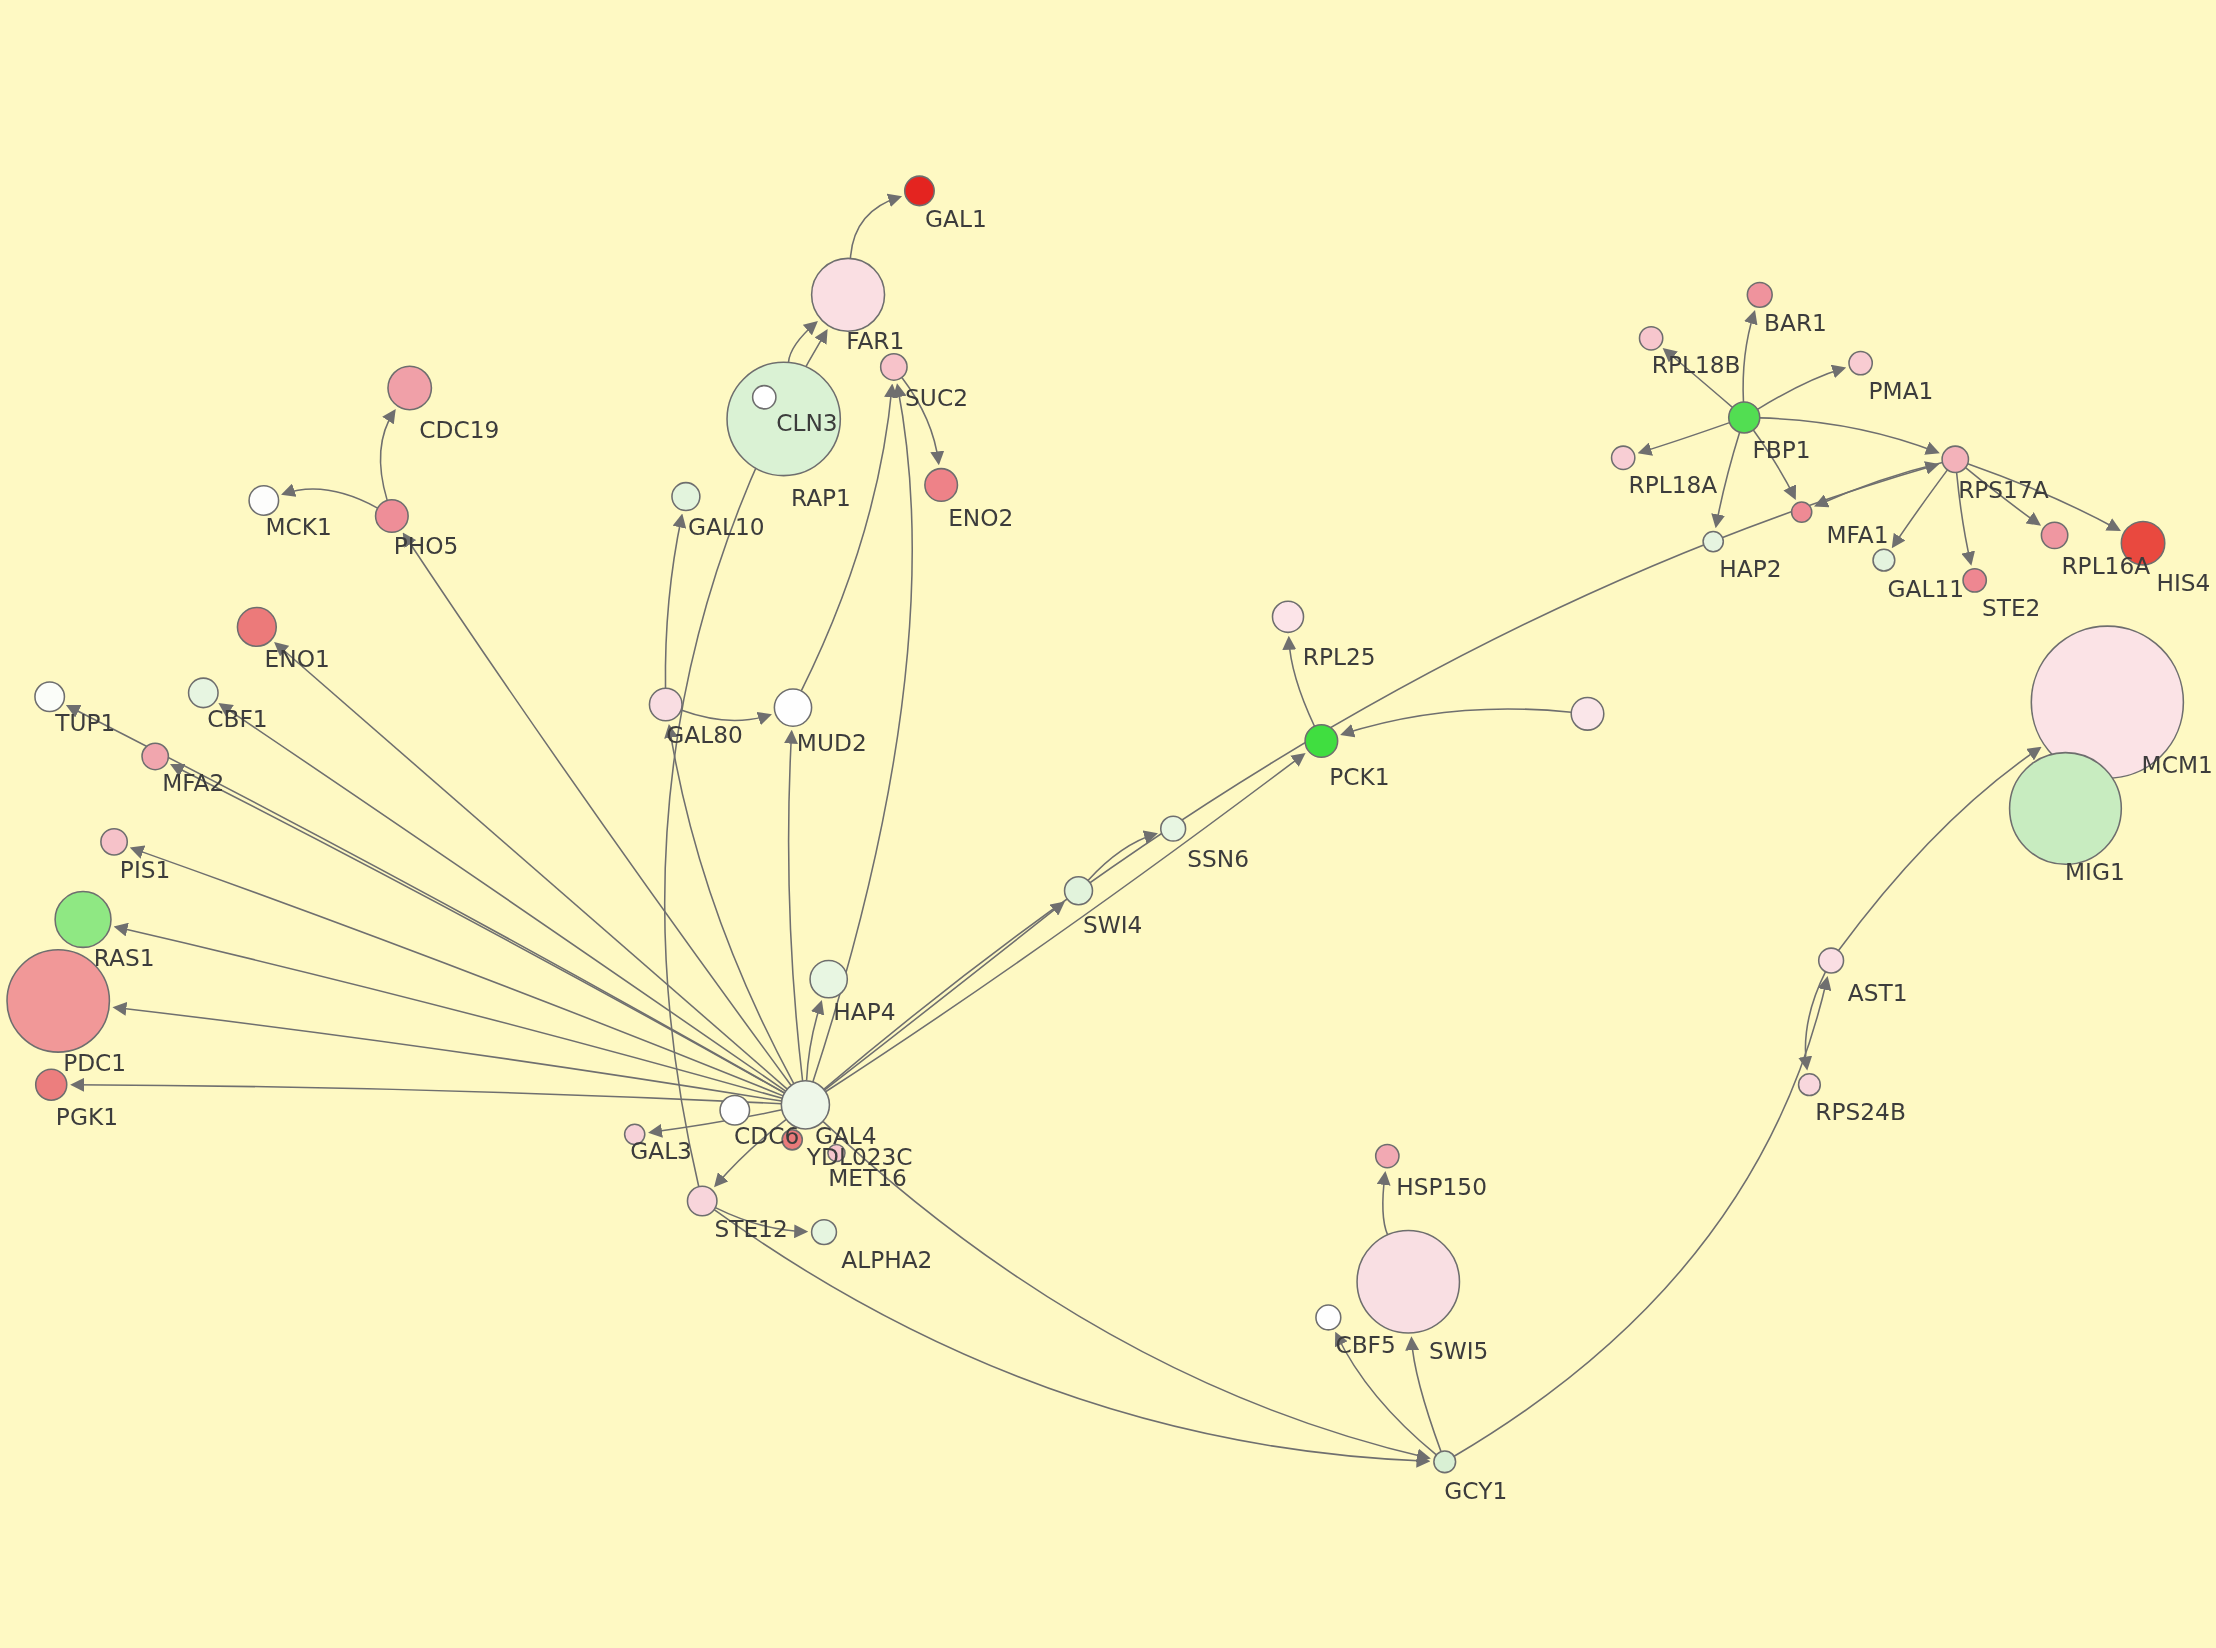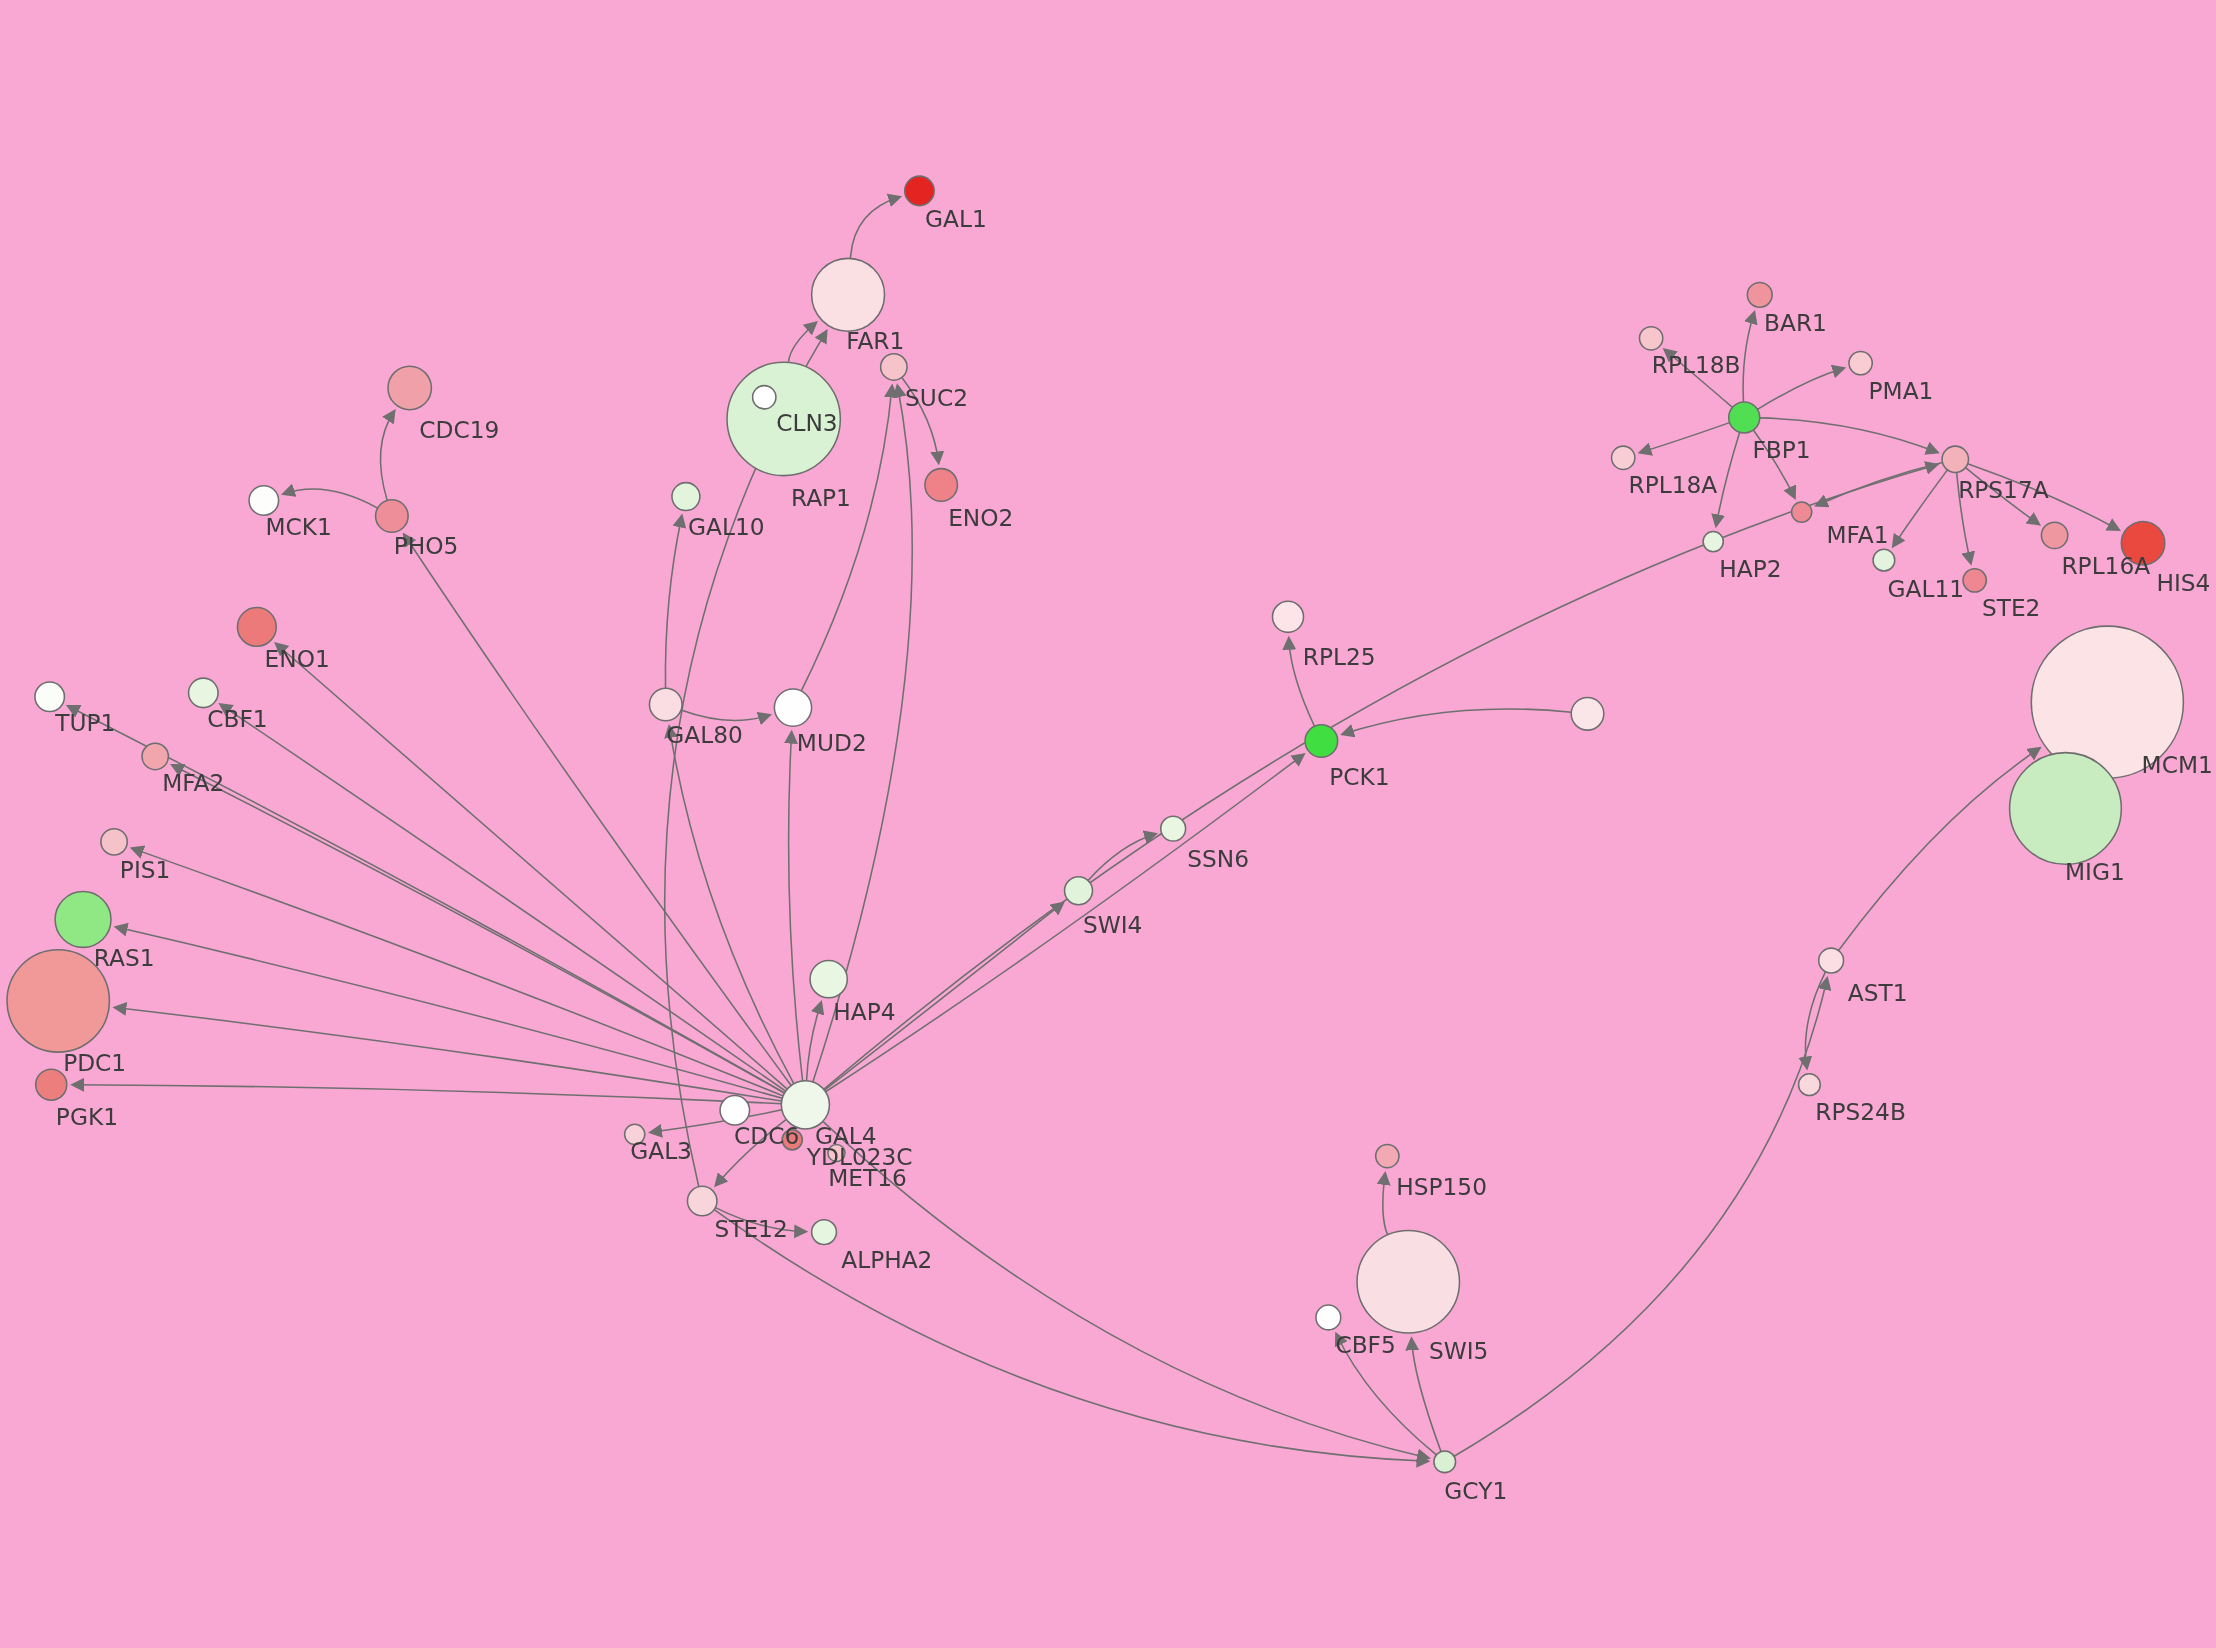--- a/index.html
+++ b/index.html
@@ -6,21 +6,21 @@
     margin: 0;
     padding: 0;
     width: 100%;
     height: 100%;
     background: #ffffff;
     font-family: "DejaVu Sans", sans-serif;
   }
   .stage {
     width: 100%;
     height: 100%;
-    background: #f9a8d4;
+    background: #fef9c3;
     overflow: hidden;
   }
   svg { display: block; width: 100%; height: 100%; }
   .edge {
     fill: none;
     stroke: #6f6f6f;
     stroke-width: 2;
   }
   .node {
     stroke: #6e6e6e;

